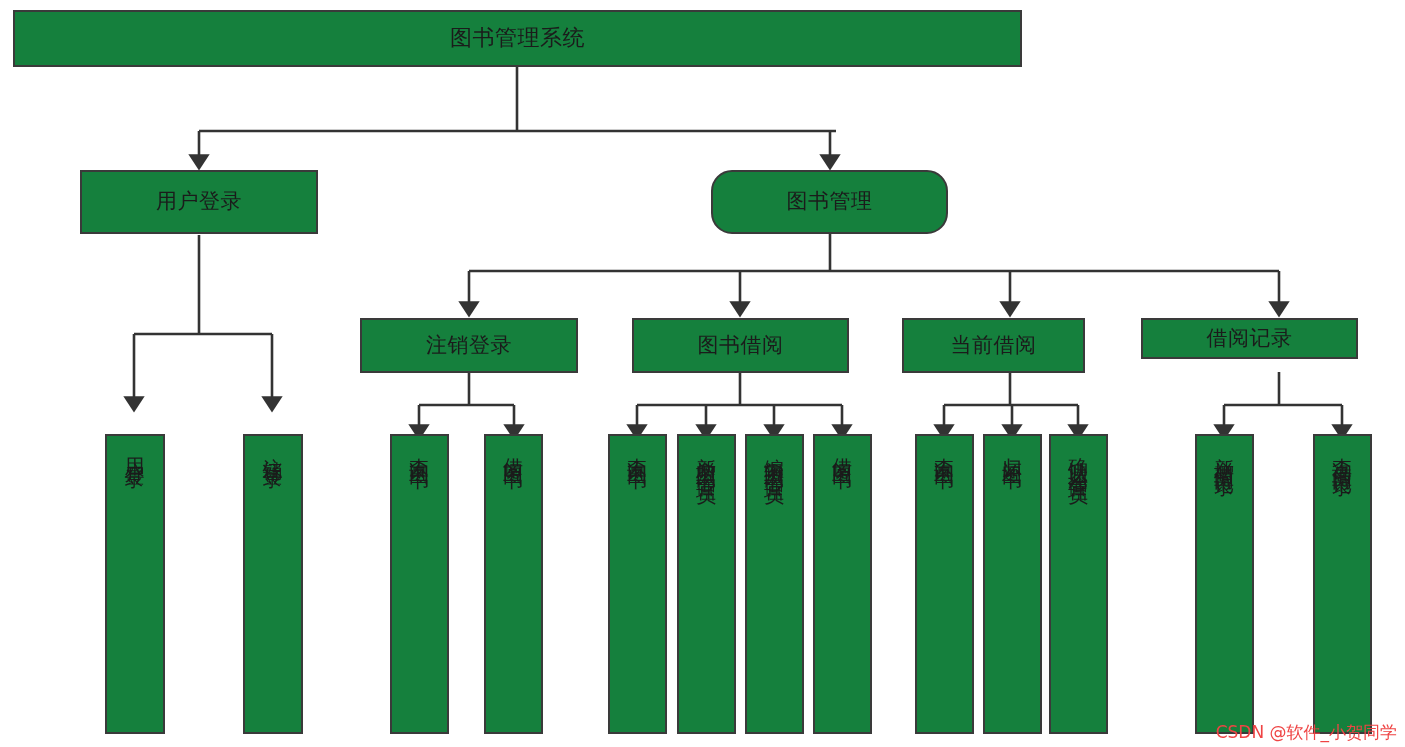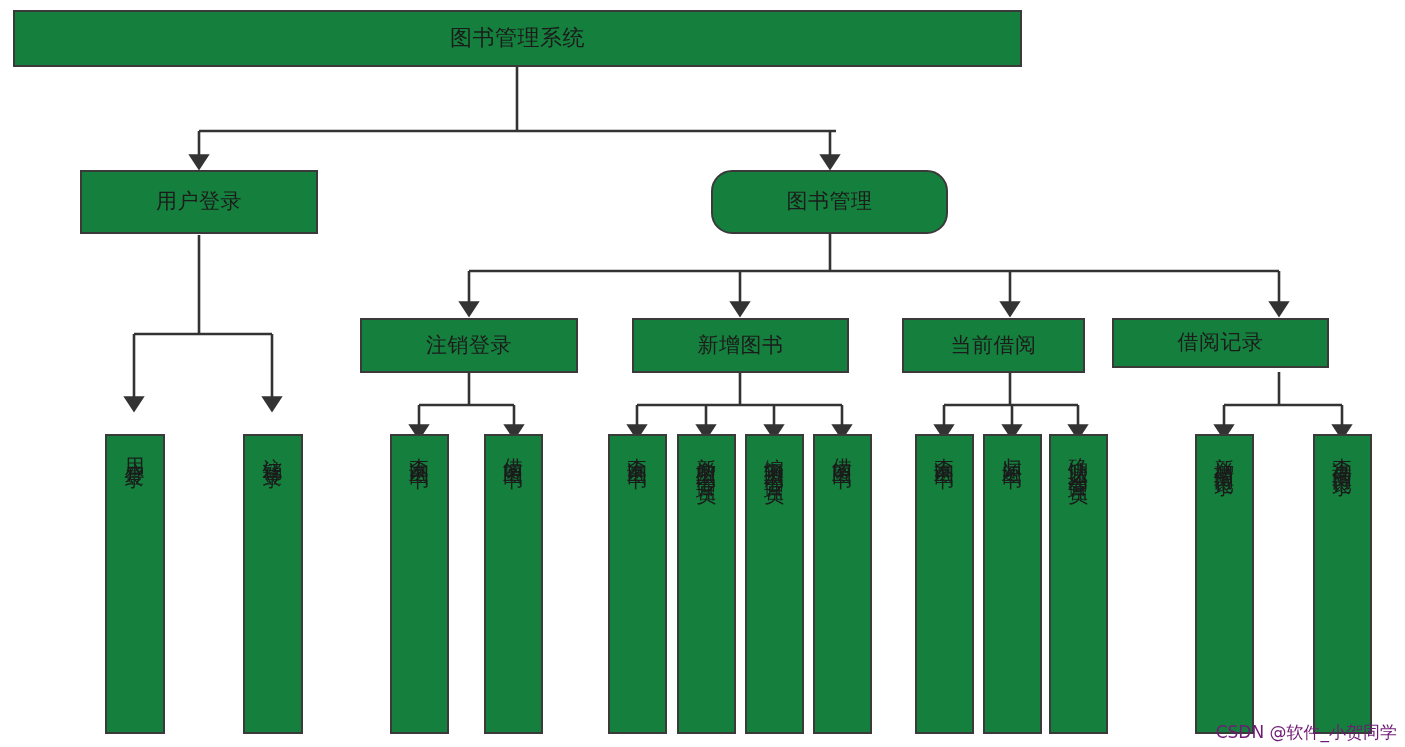--- a/index.html
+++ b/index.html
@@ -61,21 +61,21 @@
     font-size: 20px;
     line-height: 1.0;
     letter-spacing: 4px;
     white-space: nowrap;
   }
   .watermark {
     position: absolute;
     right: 8px;
     bottom: 3px;
     font-size: 17px;
-    color: #701a75;
+    color: #ef4444;
     z-index: 6;
     white-space: nowrap;
     pointer-events: none;
   }
 </style>
 </head>
 <body>
 
 <div id="canvas">
 
@@ -139,28 +139,28 @@
 
   <div class="node horiz" style="left:711px; top:170px; width:237px; height:64px;border-radius:21px;">
     <span class="node-label">图书管理</span>
   </div>
 
   <div class="node horiz" style="left:360px; top:318px; width:218px; height:55px;">
     <span class="node-label">注销登录</span>
   </div>
 
   <div class="node horiz" style="left:632px; top:318px; width:217px; height:55px;">
-    <span class="node-label">新增图书</span>
+    <span class="node-label">图书借阅</span>
   </div>
 
   <div class="node horiz" style="left:902px; top:318px; width:183px; height:55px;">
     <span class="node-label">当前借阅</span>
   </div>
 
-  <div class="node horiz" style="left:1112px; top:318px; width:217px; height:50px;">
+  <div class="node horiz" style="left:1141px; top:318px; width:217px; height:41px;">
     <span class="node-label">借阅记录</span>
   </div>
 
   <div class="node vert" style="left:105px; top:434px; width:60px; height:300px;">
     <span class="node-label">用户登录</span>
   </div>
   <div class="node vert" style="left:243px; top:434px; width:60px; height:300px;">
     <span class="node-label">注销登录</span>
   </div>
 

